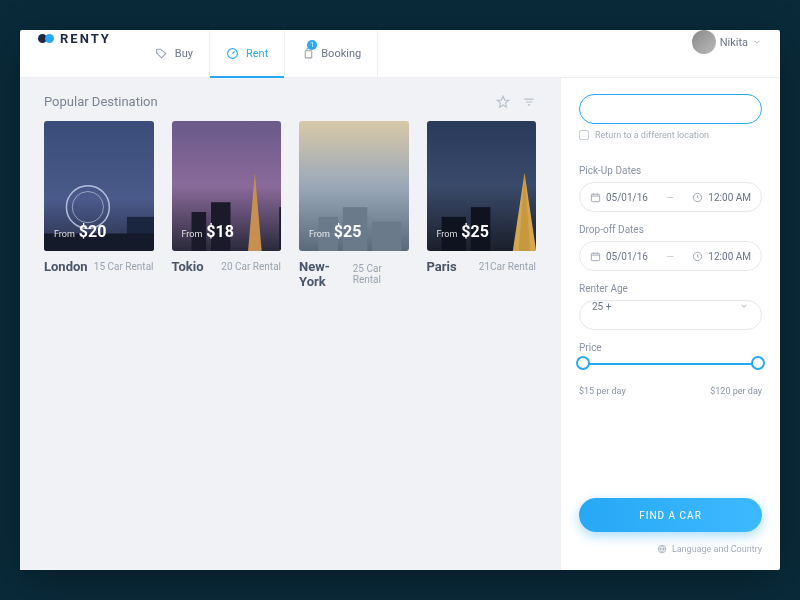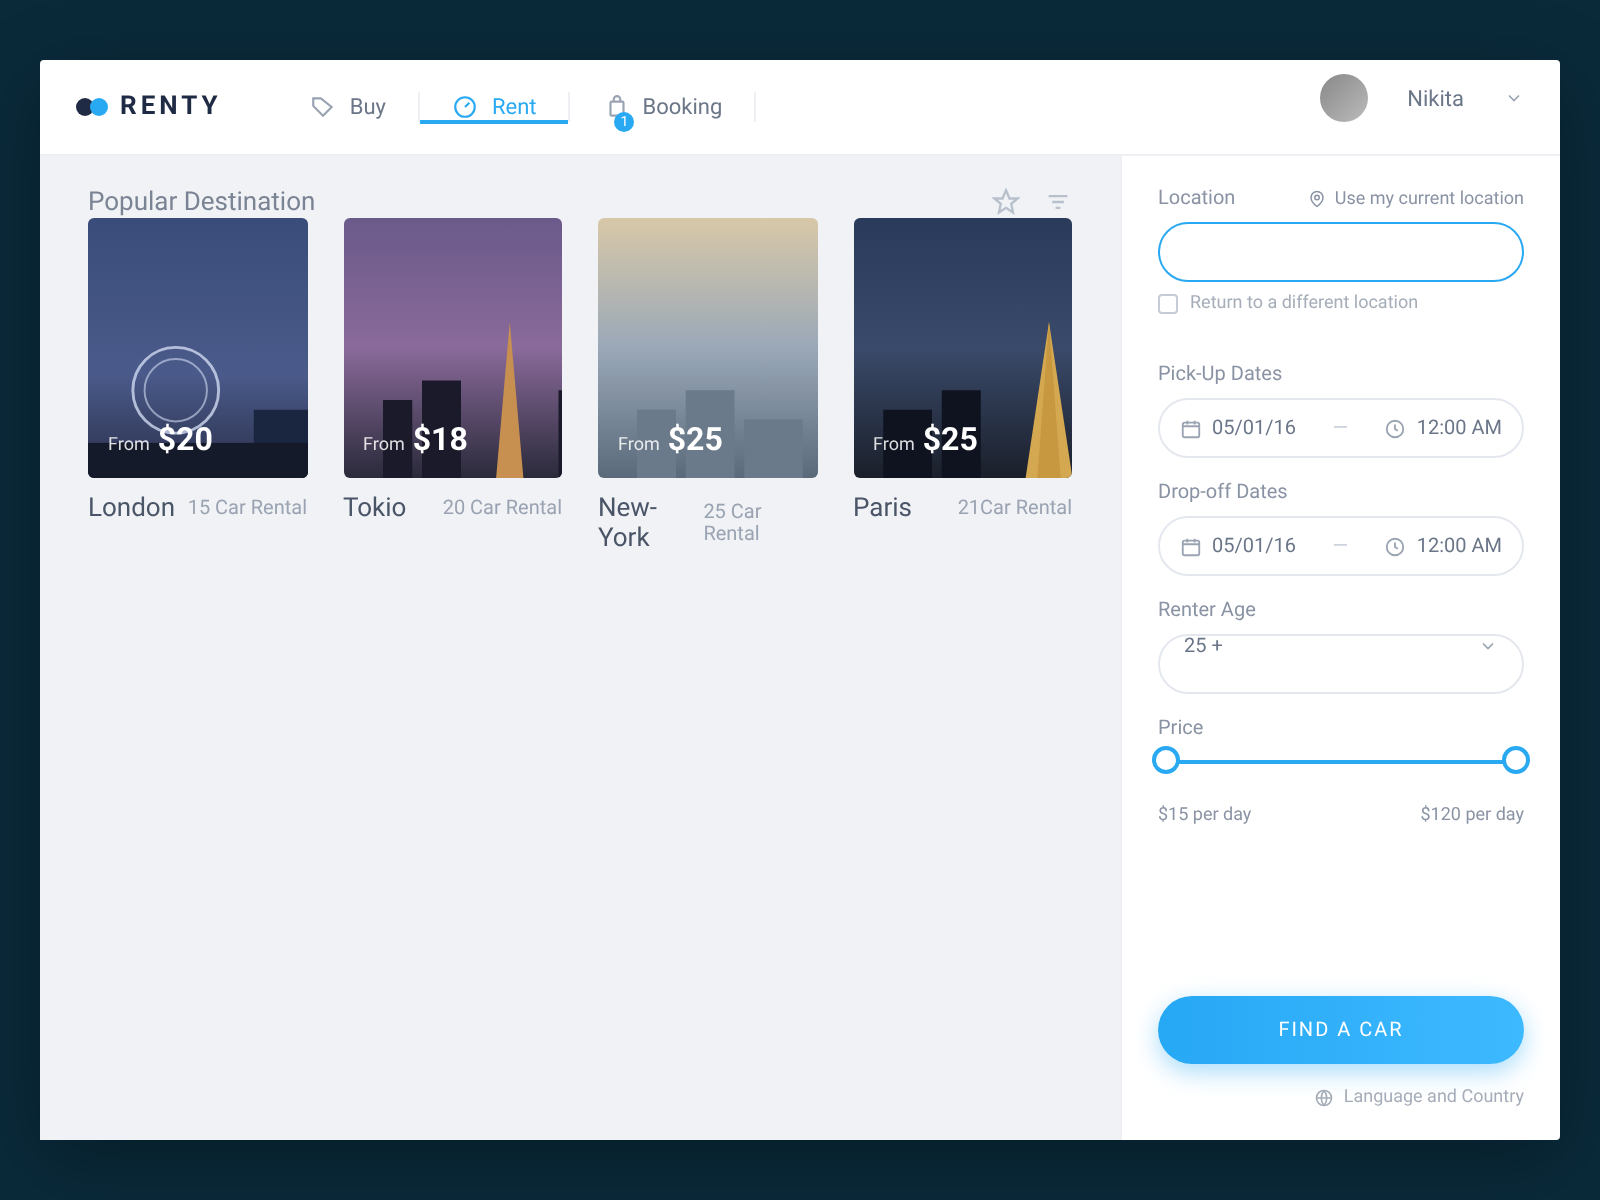--- a/index.html
+++ b/index.html
@@ -1,45 +1,45 @@
 <!DOCTYPE html>
 <html><head>
 <meta charset="utf-8">
 <style>
   *{box-sizing:border-box;margin:0;padding:0;font-family:-apple-system,BlinkMacSystemFont,'Segoe UI',Roboto,sans-serif}
   body{background:#0a2a3a;display:flex;align-items:center;justify-content:center;width:800px;height:600px}
   .app{background:#fff;width:760px;height:540px;border-radius:2px;display:flex;flex-direction:column;box-shadow:0 10px 40px rgba(0,0,0,.3)}
-  .header{height:48px;border-bottom:1px solid #eef0f3;display:flex;align-items:flex-end;padding:16px 18px}
+  .header{height:48px;border-bottom:1px solid #eef0f3;display:flex;align-items:flex-start;padding:0 18px}
   .logo{display:flex;align-items:center;gap:6px;margin-right:28px}
   .logo-mark{width:16px;height:16px;position:relative}
   .logo-mark::before{content:'';position:absolute;width:9px;height:9px;border-radius:50%;background:#1f2a44;left:0;top:4px}
   .logo-mark::after{content:'';position:absolute;width:9px;height:9px;border-radius:50%;background:#2aa9f3;left:7px;top:4px}
   .logo-text{font-weight:700;font-size:13px;letter-spacing:2px;color:#1f2a44}
   .tabs{display:flex;height:100%}
   .tab{display:flex;align-items:center;gap:6px;padding:0 16px;font-size:11px;color:#6b7688;cursor:pointer;border-right:1px solid #eef0f3;position:relative}
   .tab.active{color:#2aa9f3}
   .tab.active::after{content:'';position:absolute;bottom:-1px;left:0;right:0;height:2px;background:#2aa9f3}
   .tab-icon{width:14px;height:14px;display:flex;align-items:center;justify-content:center}
   .badge{position:absolute;top:10px;left:22px;width:10px;height:10px;border-radius:50%;background:#2aa9f3;color:#fff;font-size:7px;display:flex;align-items:center;justify-content:center}
   .spacer{flex:1}
-  .user{display:flex;align-items:center;gap:20px;font-size:11px;color:#6b7688;cursor:pointer}
+  .user{display:flex;align-items:center;gap:4px;font-size:11px;color:#6b7688;cursor:pointer}
   .avatar{width:24px;height:24px;border-radius:50%;background:linear-gradient(135deg,#888,#bbb)}
   .body{flex:1;display:flex}
   .main{flex:1;padding:16px 24px 8px;background:#f0f2f5;overflow:hidden}
-  .section-head{display:flex;align-items:flex-start;}
+  .section-head{display:flex;align-items:flex-end;margin-bottom:12px}
   .section-title{font-size:13px;color:#7b8494}
   .head-icons{display:flex;gap:12px;color:#b8c0cc}
   .grid{display:grid;grid-template-columns:1fr 1fr 1fr 1fr;gap:14px 18px}
   .card{}
   .card-img{height:130px;border-radius:3px;position:relative;overflow:hidden}
   .price-tag{position:absolute;bottom:10px;left:10px;color:#fff;font-size:9px;display:flex;align-items:baseline;gap:4px}
   .price-tag .from{opacity:.85}
   .price-tag .amt{font-size:16px;font-weight:700}
   .card-foot{display:flex;justify-content:space-between;align-items:center;margin-top:8px}
-  .city{font-size:13px;color:#4a5568;font-weight:400}
+  .city{font-size:13px;color:#4a5568;font-weight:700}
   .count{font-size:10px;color:#9aa3b2}
   .side{width:220px;border-left:1px solid #eef0f3;padding:16px 18px;display:flex;flex-direction:column}
   .field-row{display:flex;justify-content:space-between;align-items:center;margin-bottom:6px}
   .label{font-size:10px;color:#8a93a4}
   .link{font-size:9px;color:#8a93a4;display:flex;align-items:center;gap:4px;cursor:pointer}
   .loc-input{width:100%;height:30px;border:1.5px solid #2aa9f3;border-radius:15px;padding:0 12px;font-size:11px;outline:none;color:#333}
   .chk-row{display:flex;align-items:center;gap:6px;margin-top:6px;margin-bottom:25px}
   .chk{width:10px;height:10px;border:1px solid #c5ccd8;border-radius:2px}
   .chk-label{font-size:9px;color:#a5adb9}
   .date-group{margin-bottom:12px}
@@ -215,30 +215,20 @@
           </div>
           <div class="card-foot">
             <div class="city">Paris</div>
             <div class="count">21Car Rental</div>
           </div>
         </div>
       </div>
     </div>
 
     <div class="side">
-      <div class="field-row">
-        <div class="label">Location</div>
-        <div class="link">
-          <svg width="9" height="9" viewBox="0 0 24 24" fill="none" stroke="#8a93a4" stroke-width="2">
-              <circle cx="12" cy="10" r="3"></circle>
-              <path d="M12 2a8 8 0 018 8c0 6-8 12-8 12S4 16 4 10a8 8 0 018-8z"></path>
-            </svg>
-          <span>Use my current location</span>
-        </div>
-      </div>
       <input class="loc-input" value="" style="">
       <div class="chk-row">
         <div class="chk"></div>
         <div class="chk-label">Return to a different location</div>
       </div>
 
       <div class="date-group">
         <div class="label">Pick-Up Dates</div>
         <div class="date-box">
           <div class="date-part">

